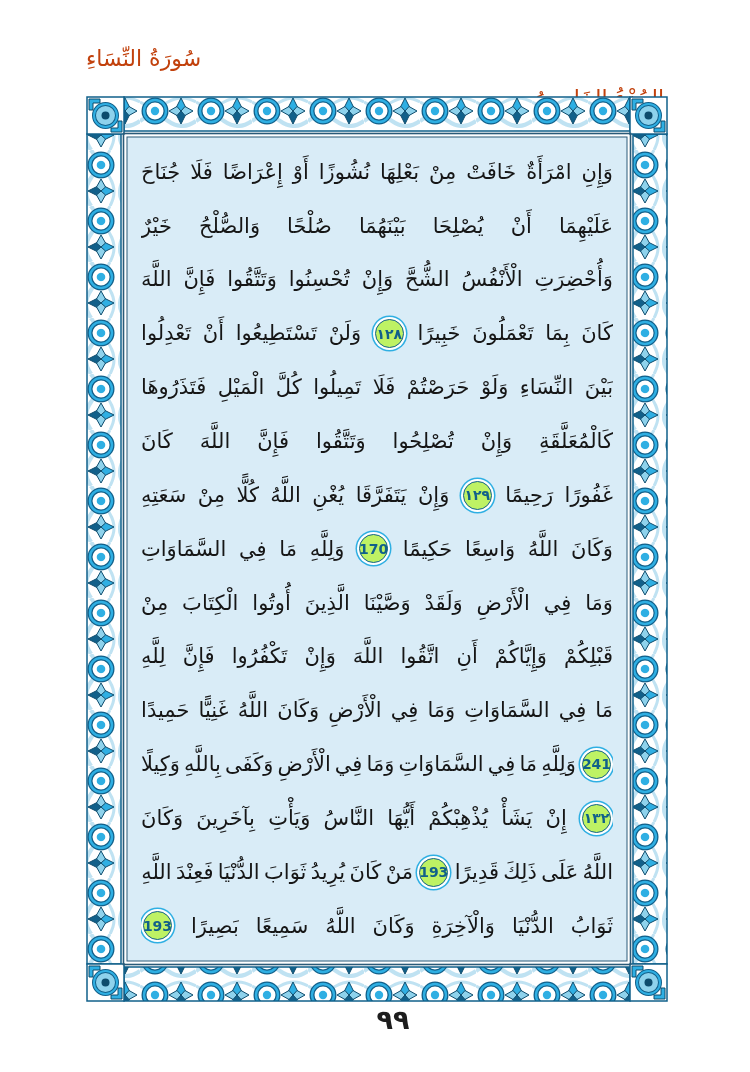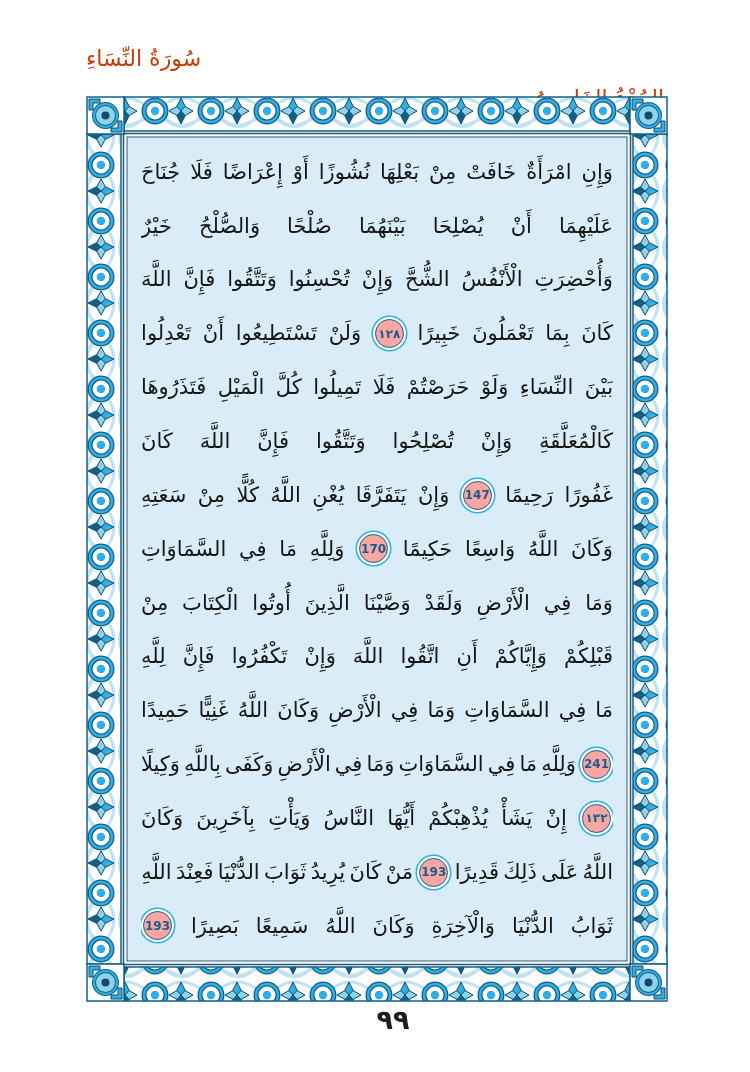--- a/index.html
+++ b/index.html
@@ -29,25 +29,25 @@
     direction:rtl;
   }
   .line{
     flex:1;display:flex;align-items:center;justify-content:space-between;
     font-size:21px;color:var(--ink,#161616);overflow:hidden;
   }
   .word{white-space:nowrap;line-height:1.55;}
   .medallion{
     flex:0 0 auto;width:27px;height:27px;border-radius:50%;
     display:inline-flex;align-items:center;justify-content:center;
-    background:#fca5a5;
+    background:#bef264;
     border:1.6px solid var(--border_dark,#11608a);
     box-shadow:0 0 0 2px #ffffff, 0 0 0 3.5px var(--border_blue,#2fafe3);
     color:var(--border_dark,#11608a);
-    font-size:12px;font-weight:bold;line-height:1;
+    font-size:14px;font-weight:bold;line-height:1;
     margin:12px 2px;
   }
 
   
   .page-number{
     position:absolute;top:1004px;left:0;width:100%;
     text-align:center;font-size:27px;font-weight:bold;color:#1d1d1d;margin-left:18px;
   }
 </style>
 </head>
@@ -171,21 +171,21 @@
         <span class="word">وَإِنْ</span>
         <span class="word">تُصْلِحُوا</span>
         <span class="word">وَتَتَّقُوا</span>
         <span class="word">فَإِنَّ</span>
         <span class="word">اللَّهَ</span>
         <span class="word">كَانَ</span>
       </div>
       <div class="line">
         <span class="word">غَفُورًا</span>
         <span class="word">رَحِيمًا</span>
-        <span class="medallion">147</span>
+        <span class="medallion">١٢٩</span>
         <span class="word">وَإِنْ</span>
         <span class="word">يَتَفَرَّقَا</span>
         <span class="word">يُغْنِ</span>
         <span class="word">اللَّهُ</span>
         <span class="word">كُلًّا</span>
         <span class="word">مِنْ</span>
         <span class="word">سَعَتِهِ</span>
       </div>
       <div class="line">
         <span class="word">وَكَانَ</span>

